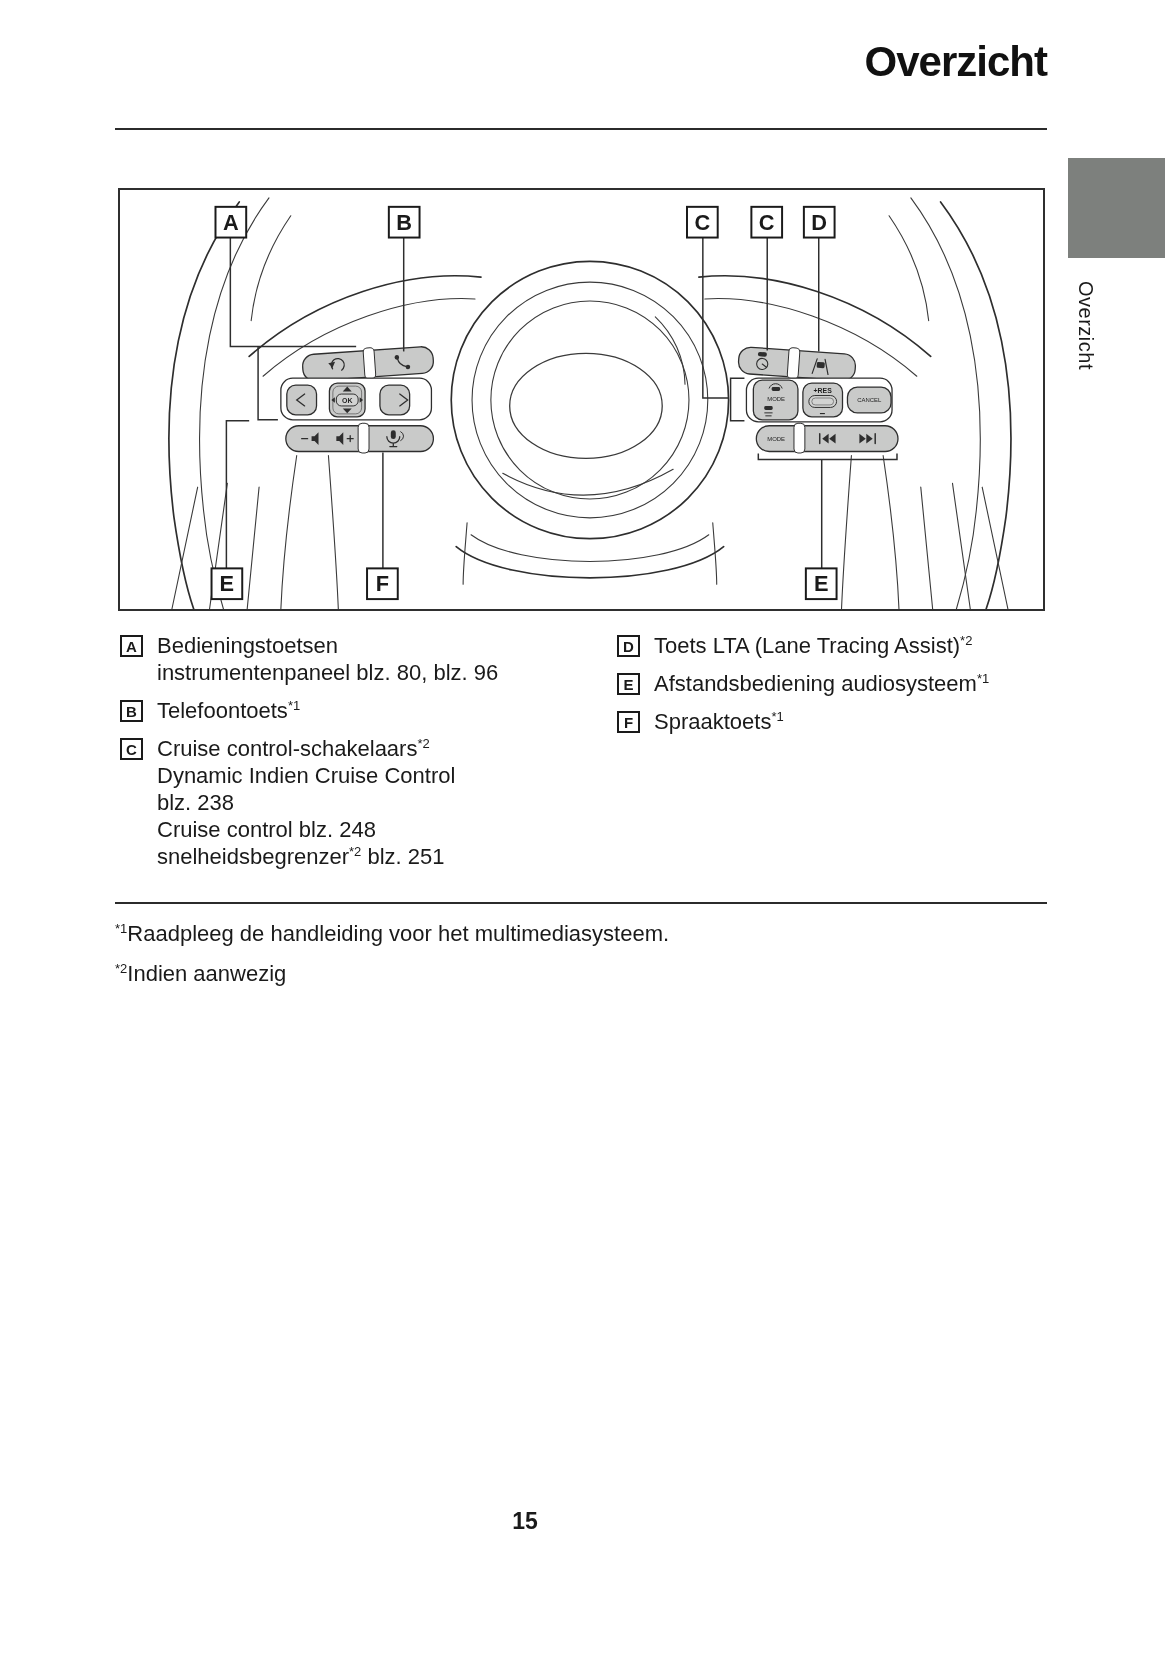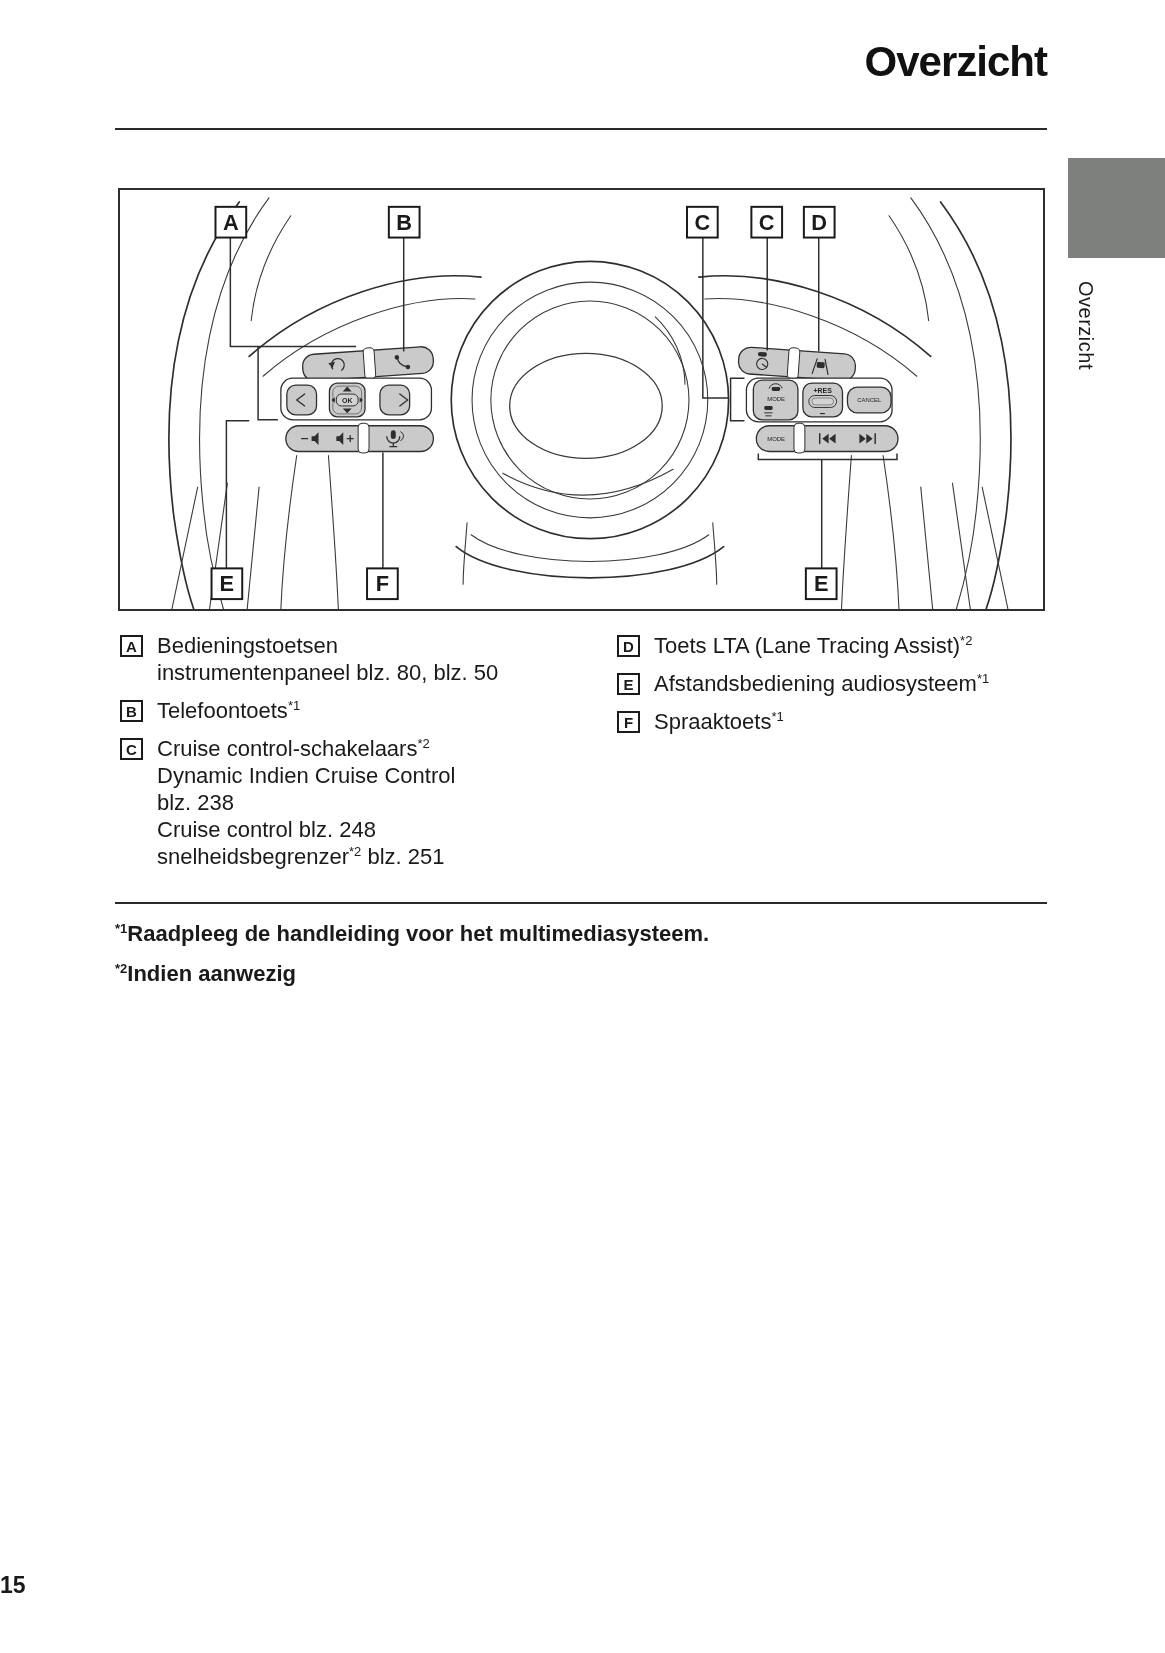--- a/index.html
+++ b/index.html
@@ -41,23 +41,23 @@
   #legend-right{left:617px;width:430px;}
   .legend-row{display:flex;gap:14px;margin-bottom:11px;align-items:flex-start;}
   .key-box{flex:0 0 auto;width:23px;height:22px;border:2px solid #1a1a1a;box-sizing:border-box;
            display:flex;align-items:center;justify-content:center;
            font-size:15px;font-weight:bold;margin-top:3px;}
   .legend-lines{font-size:22px;line-height:27px;white-space:nowrap;}
   sup{font-size:13px;line-height:0;vertical-align:super;}
 
   .foot-rule{position:absolute;left:115px;top:902px;width:932px;height:2px;background:#2b2b2b;}
   #footnotes{position:absolute;left:115px;top:914px;font-size:22px;}
-  .footnote{height:40px;line-height:40px;white-space:nowrap;font-weight:bold;}
-
-  .page-number{position:absolute;top:1572px;left:0;width:1050px;text-align:left;
+  .footnote{height:40px;line-height:40px;white-space:nowrap;}
+
+  .page-number{position:absolute;top:1508px;left:0;width:1050px;text-align:center;
                font-size:23px;font-weight:bold;}
 </style>
 </head>
 <body>
 
 <div class="page">
 
   <h1 class="page-title">Overzicht</h1>
   <div class="title-rule"></div>
 
@@ -238,21 +238,21 @@
         <text class="cletter" x="705.5" y="405">E</text>
       </g>
     </svg>
   </figure>
 
   <section class="legend-col" id="legend-left">
       <div class="legend-row">
         <span class="key-box">A</span>
         <div class="legend-lines">
           <div>Bedieningstoetsen</div>
-          <div>instrumentenpaneel blz. 80, blz. 50</div>
+          <div>instrumentenpaneel blz. 80, blz. 96</div>
         </div>
       </div>
       <div class="legend-row">
         <span class="key-box">B</span>
         <div class="legend-lines">
           <div>Telefoontoets<sup>*1</sup></div>
         </div>
       </div>
       <div class="legend-row">
         <span class="key-box">C</span>

